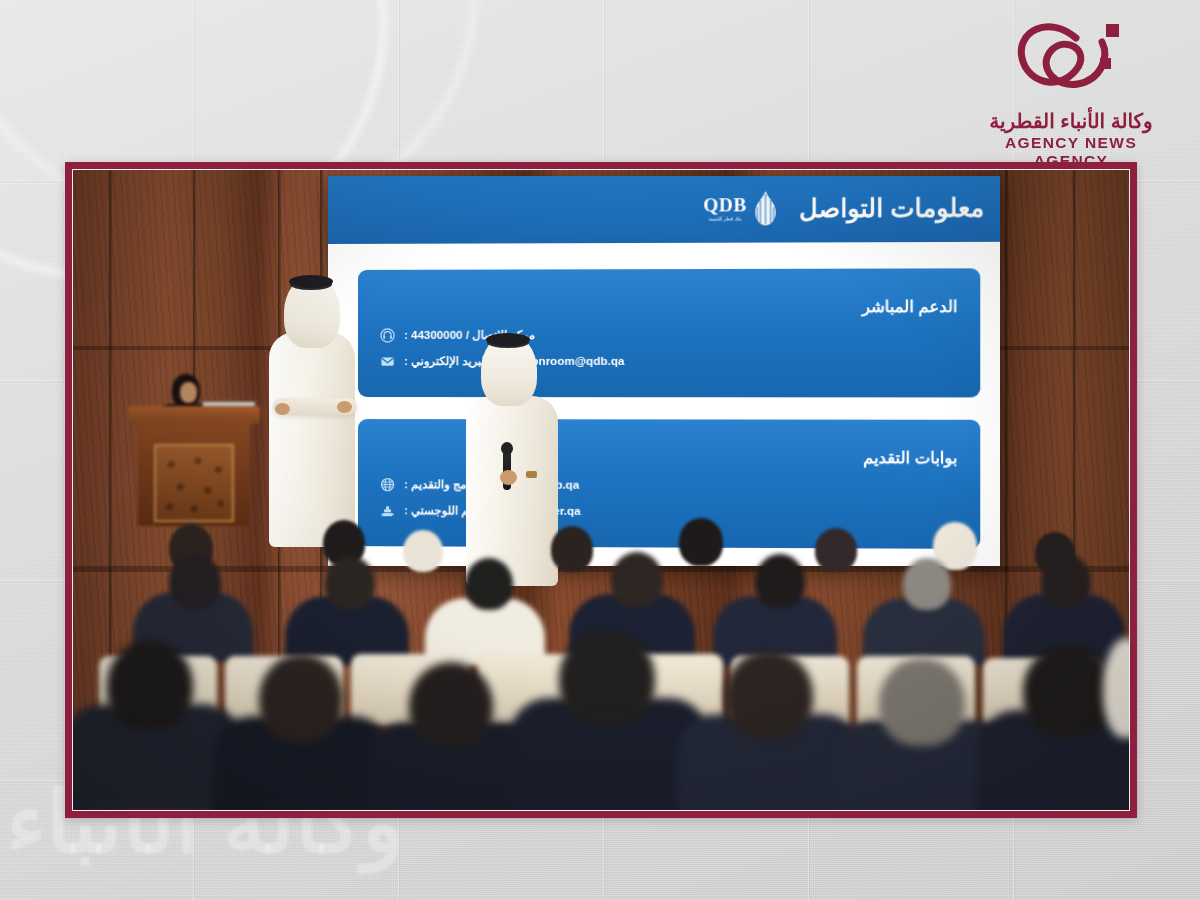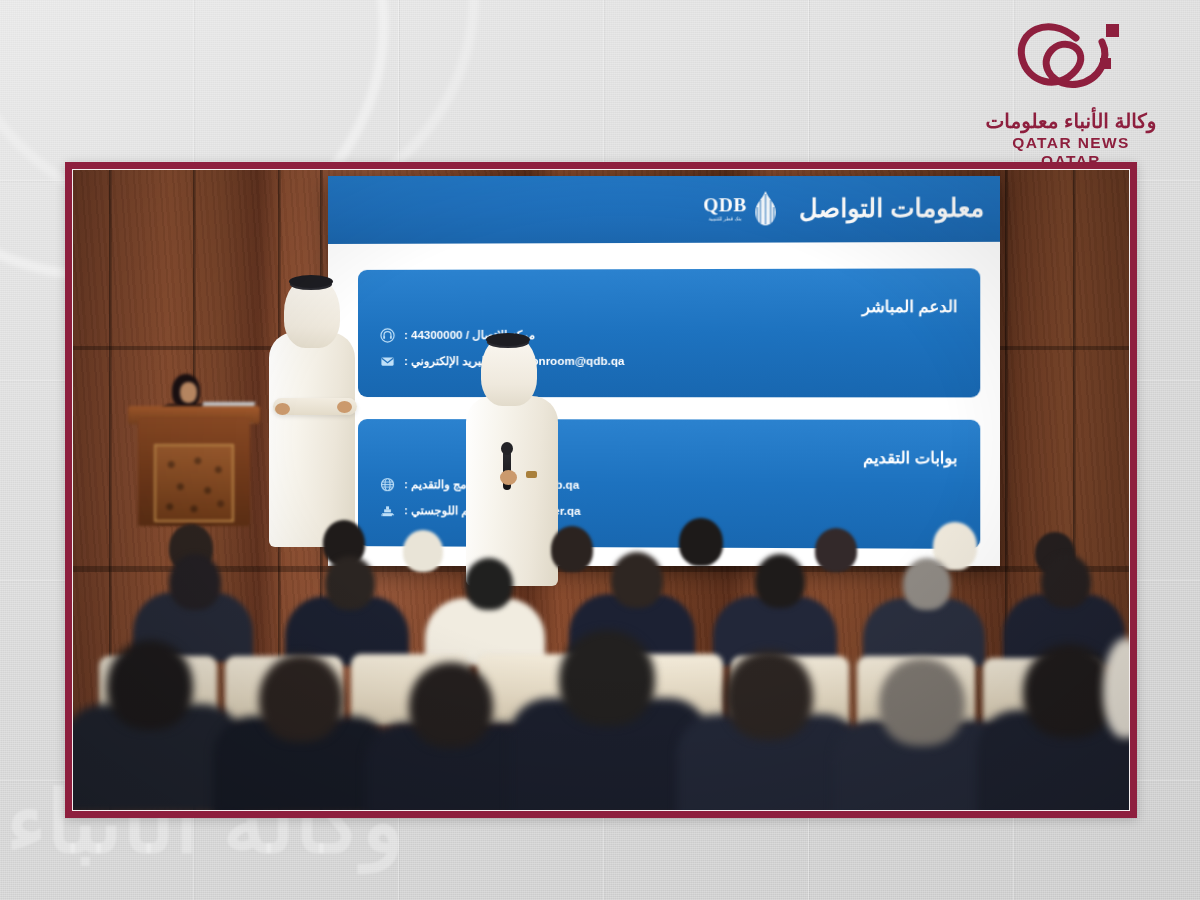--- a/index.html
+++ b/index.html
@@ -416,22 +416,22 @@
   <div id="qna-logo">
     <div class="qna-mark">
       <svg viewBox="0 0 130 86" width="130" height="86" aria-hidden="true">
         <g fill="none" stroke="#8e1f3e" stroke-width="7" stroke-linecap="round">
           <path d="M70 20 C 42 -4, 10 14, 16 40 C 21 64, 52 74, 70 52 C 86 32, 58 16, 44 34 C 32 50, 50 70, 72 66 C 94 62, 104 40, 96 24"></path>
         </g>
         <rect x="100" y="6" width="13" height="13" fill="#8e1f3e"></rect>
         <rect x="94" y="40" width="11" height="11" fill="#8e1f3e"></rect>
       </svg>
     </div>
-    <div class="qna-ar">وكالة الأنباء معلومات</div>
-    <div class="qna-en">QATAR NEWS QATAR</div>
+    <div class="qna-ar">وكالة الأنباء القطرية</div>
+    <div class="qna-en">AGENCY NEWS AGENCY</div>
   </div>
 
   <div id="photo-frame">
     <div id="photo-inner">
 
       <div class="wood-wall"></div>
       <div class="wood-grain"></div>
       <div class="wood-seam" style="left:36px;"></div>
       <div class="wood-seam" style="left:120px;"></div>
       <div class="wood-seam" style="left:205px;"></div>

